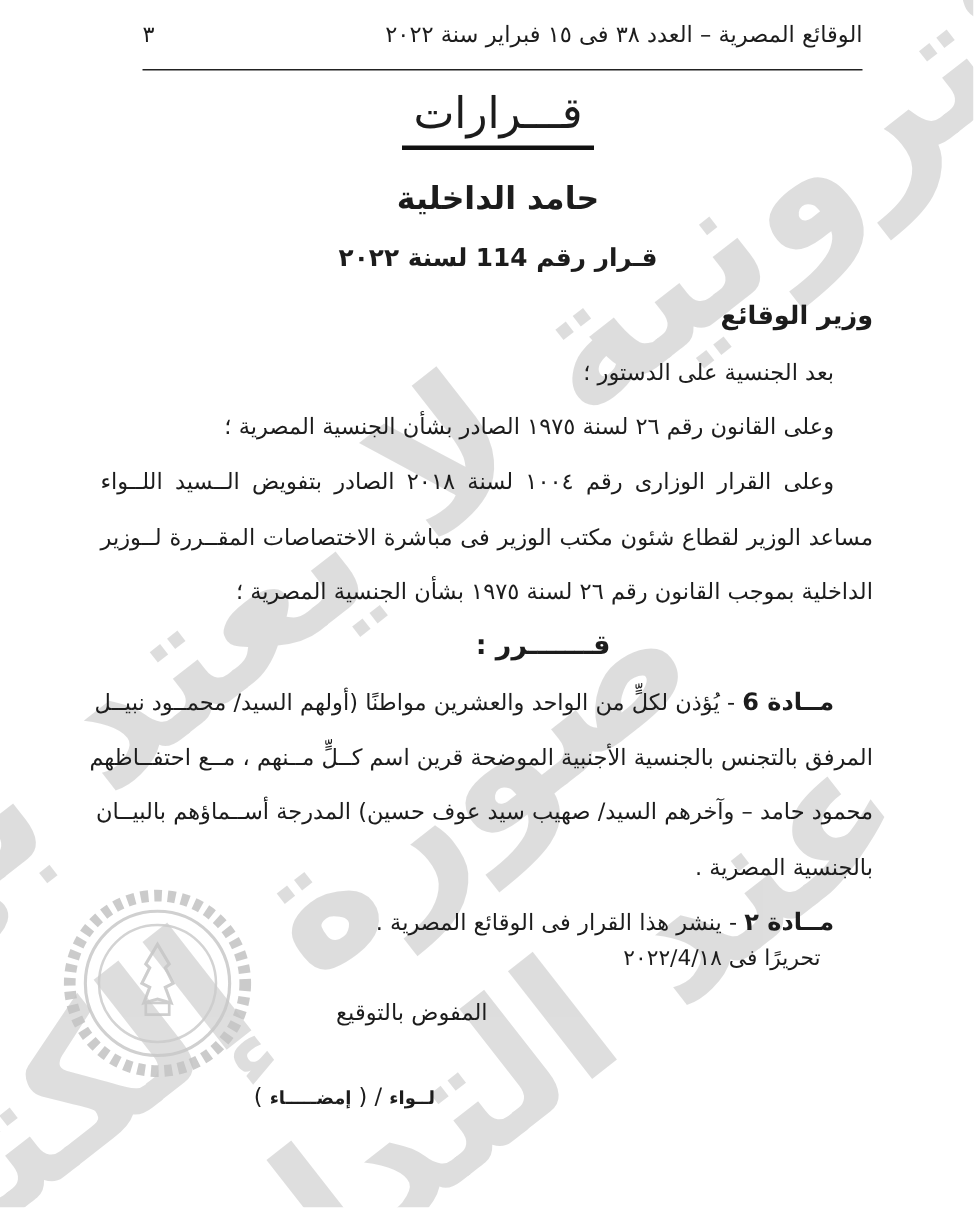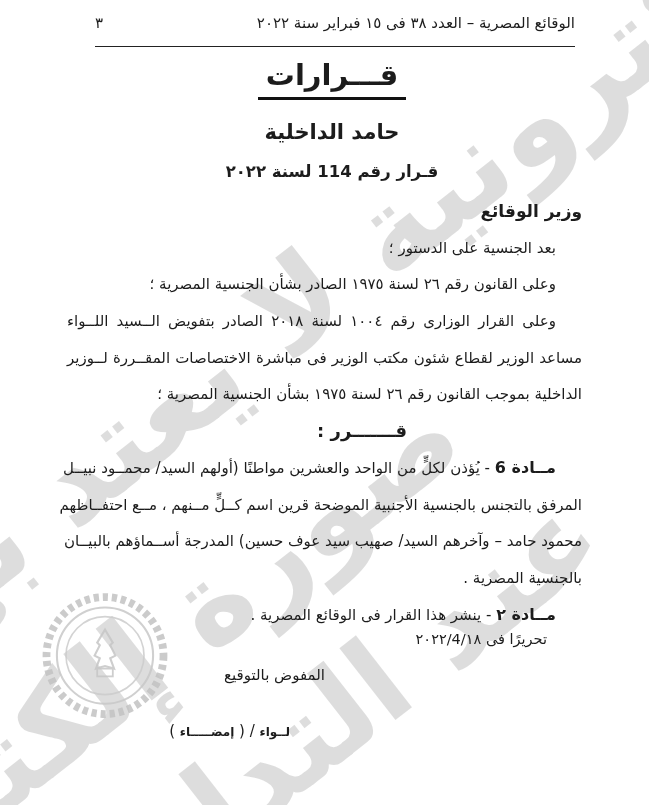--- a/index.html
+++ b/index.html
@@ -33,21 +33,21 @@
   .content{position:absolute;inset:0;z-index:1;}
   .hdr{
     position:absolute;top:14px;right:74px;left:95px;
     display:flex;justify-content:space-between;align-items:flex-start;
     font-size:15px;
   }
   .hdr-rule{position:absolute;top:46px;right:74px;left:95px;border-top:1.6px solid #222;}
   .ttl-wrap{position:absolute;right:55px;left:70px;text-align:center;}
   .ttl-main{top:58px;}
   .ttl-main span{
-    display:inline-block;font-size:29px;font-weight:bold;
+    display:inline-block;font-size:29px;font-weight:normal;
     border-bottom:3px solid #111;padding:0 8px 5px 8px;
   }
   .ttl-ministry{top:120px;font-size:21px;font-weight:bold;}
   .ttl-decree{top:162px;font-size:16.5px;font-weight:bold;}
   .body{
     position:absolute;top:193px;right:67px;left:67px;
     font-size:15px;line-height:36.7px;
   }
   .ln{white-space:nowrap;text-align:right;height:36.7px;overflow:visible;}
   .ln.just{text-align:justify;text-align-last:justify;}

